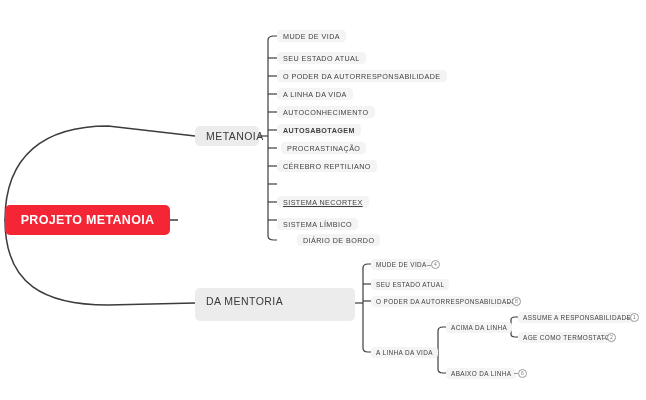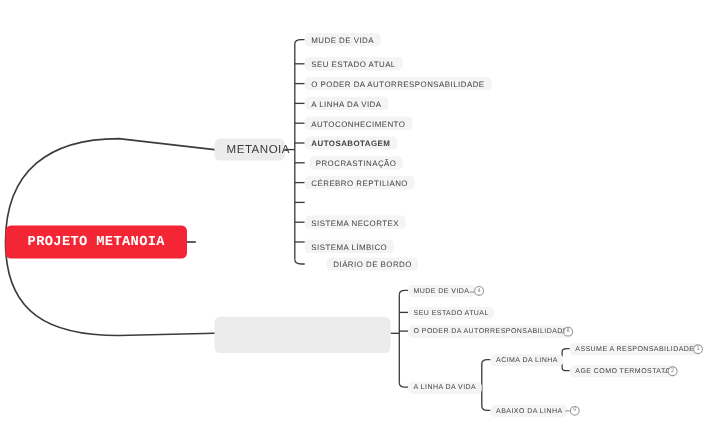--- a/index.html
+++ b/index.html
@@ -32,21 +32,20 @@
   }
   .root-node {
     background: #f42534;
     border-radius: 5px;
     color: #ffffff;
     font-weight: bold;
     font-size: 12.5px;
     letter-spacing: 0.3px;
     padding: 0 12px;
     justify-content: center;
-    font-family: Liberation Mono, monospace;
   }
   .branch-node {
     background: #ececec;
     border-radius: 5px;
     color: #3a3a3a;
     font-size: 10.5px;
     letter-spacing: 0.45px;
     padding: 0 11px;
   }
   .branch-node.multiline {
@@ -163,28 +162,29 @@
   </div>
   <div class="node leaf-node" style="left:281px; top:142px; height:12px;">
     <span>PROCRASTINAÇÃO</span>
   </div>
   <div class="node leaf-node" style="left:277px; top:160px; height:12px;">
     <span>CÉREBRO REPTILIANO</span>
   </div>
   <div class="node leaf-node" style="left:277px; top:194px; height:12px;margin-top:24px;">
     <span>SISTEMA LÍMBICO</span>
   </div>
-  <div class="node leaf-node" style="left:277px; top:196px; height:12px;">
+  <div class="node leaf-node" style="left:277px; top:196px; height:12px;text-decoration:underline;">
     <span>SISTEMA NECORTEX</span>
   </div>
   <div class="node leaf-node" style="left:277px; top:234px; height:12px;margin-left:20px;">
     <span>DIÁRIO DE BORDO</span>
   </div>
 
   <div class="node branch-node multiline" style="left:195px; top:288px; width:160px; height:33px;">
+    <div>DA MENTORIA</div>
   </div>
 
   <div class="node sub-node" style="left:371px; top:259px; height:11px;">
     <span>MUDE DE VIDA</span>
   </div>
   <div class="badge-tick" style="left:427px; top:265px;"></div>
   <div class="badge" style="left:431px; top:260px;">4</div>
 
   <div class="node sub-node" style="left:371px; top:279px; height:11px;">
     <span>SEU ESTADO ATUAL</span>

